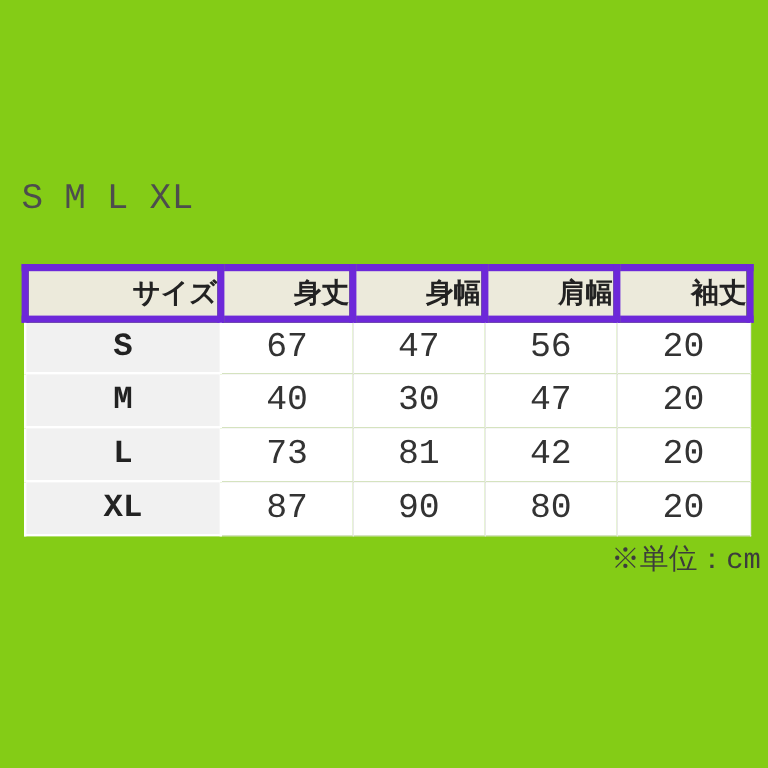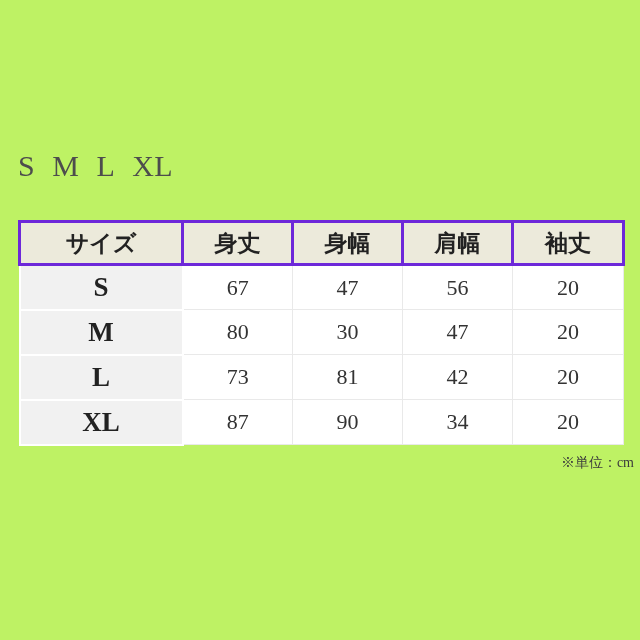--- a/index.html
+++ b/index.html
@@ -1,21 +1,21 @@
 <!DOCTYPE html>
 <html><head>
 <meta charset="utf-8">
 <style>
   html, body { margin: 0; padding: 0; background: #ffffff; }
   .canvas {
     position: relative;
     width: 640px;
     height: 640px;
-    background: #bef264;
-    font-family: Liberation Serif, serif;
+    background: #84cc16;
+    font-family: Liberation Mono, monospace;
     overflow: hidden;
   }
   .size-options {
     position: absolute;
     left: 18px;
     top: 151px;
     font-size: 30px;
     line-height: 1;
     color: #4d4d4d;
     letter-spacing: 0.5px;
@@ -33,44 +33,45 @@
   table.size-chart td {
     text-align: center;
     vertical-align: middle;
     padding: 0;
     overflow: hidden;
   }
   table.size-chart thead tr { height: 43px; }
   table.size-chart tbody tr { height: 45px; }
   table.size-chart thead th {
     background: #eceadb;
-    border: 3px solid #6d28d9;
+    border: 6px solid #6d28d9;
     font-size: 23px;
     font-weight: bold;
     color: #222222;
+    text-align: right;
   }
   table.size-chart tbody th {
     background: #f1f1f1;
     border: 2px solid #ffffff;
     font-size: 27px;
     font-weight: bold;
     color: #222222;
   }
   table.size-chart tbody td {
     background: #ffffff;
     border: 1px solid #e9e9e9;
-    font-size: 22px;
+    font-size: 29px;
     font-weight: normal;
     color: #333333;
   }
   .unit-note {
     position: absolute;
     right: 6px;
     top: 456px;
-    font-size: 14px;
+    font-size: 24px;
     line-height: 1;
     color: #3c3c3c;
   }
 </style>
 </head>
 <body>
 
 <div class="canvas">
 
   <div class="size-options">
@@ -97,37 +98,37 @@
     <tbody>
       <tr>
         <th>S</th>
         <td>67</td>
         <td>47</td>
         <td>56</td>
         <td>20</td>
       </tr>
       <tr>
         <th>M</th>
-        <td>80</td>
+        <td>40</td>
         <td>30</td>
         <td>47</td>
         <td>20</td>
       </tr>
       <tr>
         <th>L</th>
         <td>73</td>
         <td>81</td>
         <td>42</td>
         <td>20</td>
       </tr>
       <tr>
         <th>XL</th>
         <td>87</td>
         <td>90</td>
-        <td>34</td>
+        <td>80</td>
         <td>20</td>
       </tr>
     </tbody>
   </table>
 
   <div class="unit-note">※単位：cm</div>
 
 </div>
 
 </body></html>

